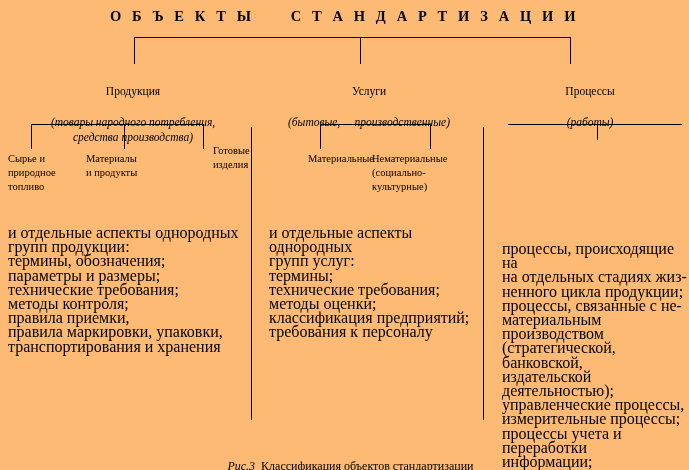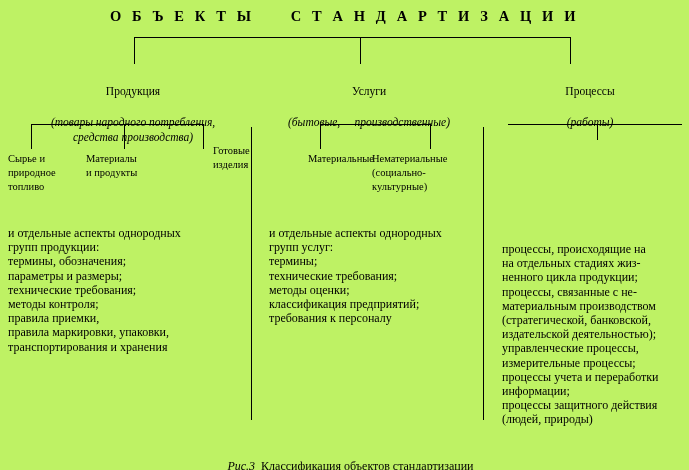--- a/index.html
+++ b/index.html
@@ -10,21 +10,21 @@
   }
   body {
     font-family: "Liberation Serif", "DejaVu Serif", serif;
     color: #000000;
   }
   #page {
     position: relative;
     width: 689px;
     height: 470px;
     overflow: hidden;
-    background: #bef264;
+    background: #fdba74;
   }
 
   
   .title {
     position: absolute;
     left: 0;
     top: 8px;
     width: 689px;
     text-align: center;
     font-weight: bold;
@@ -75,21 +75,21 @@
     text-align: left;
     white-space: pre-line;
   }
   .leaf.center {
     text-align: right;
   }
 
   
   .detail {
     position: absolute;
-    font-size: 12px;
+    font-size: 16px;
     line-height: 14.2px;
     white-space: pre-line;
     text-align: left;
   }
 
   
   .caption {
     position: absolute;
     left: 0;
     top: 444px;

